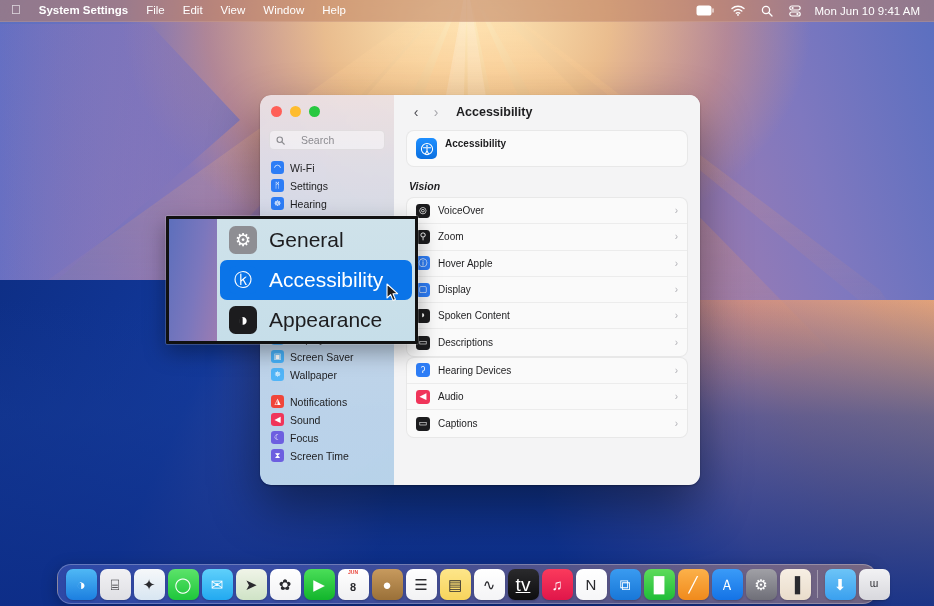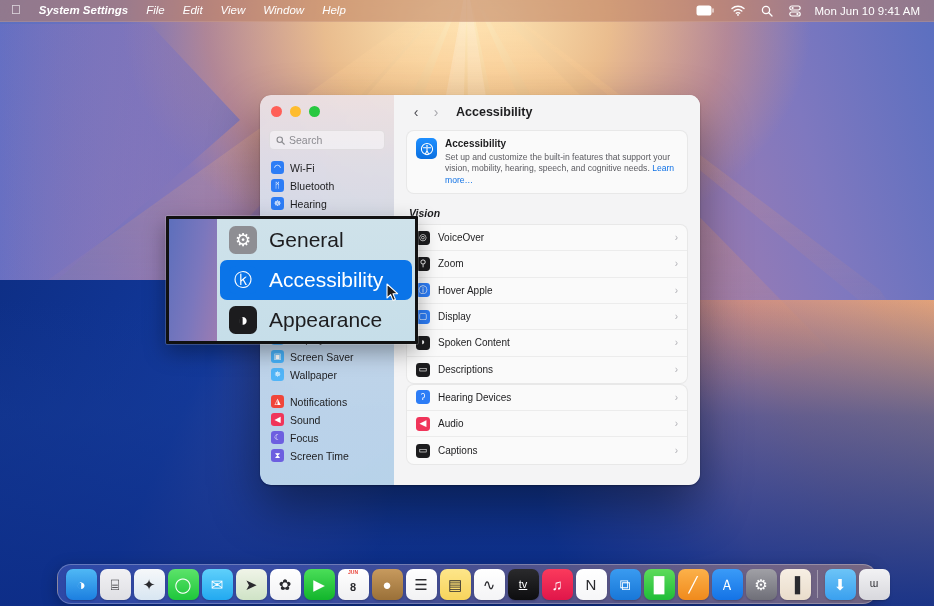--- a/index.html
+++ b/index.html
@@ -44,21 +44,21 @@
   #menubar{
     position:absolute; left:0; top:0; width:934px; height:22px;
     background:rgba(190,130,100,.55);
     backdrop-filter:blur(22px);
     display:flex; align-items:center;
     color:#fff; font-size:11.5px;
     border-bottom:.5px solid rgba(255,255,255,.10);
     z-index:40;
   }
   .mb-left{ display:flex; align-items:center; gap:0; padding-left:9px; }
-  .mb-item{ padding:2px 9px; border-radius:4px; line-height:1; white-space:nowrap;font-style:italic; }
+  .mb-item{ padding:2px 9px; border-radius:4px; line-height:1; white-space:nowrap; }
   .mb-item.bold{ font-weight:700; }
   .mb-right{ margin-left:auto; display:flex; align-items:center; gap:0; padding-right:10px; }
   .mb-ic{ padding:0 8px; display:flex; align-items:center; }
   .mb-clock{ padding:0 4px 0 6px; font-size:11.5px; white-space:nowrap; }
   .apple-logo{ font-size:13px; line-height:1; padding:0 9px 2px 2px; }
 
   
   #win{
     position:absolute; left:260px; top:95px; width:440px; height:390px;
     border-radius:11px; overflow:hidden;
@@ -74,21 +74,21 @@
     position:relative;
     overflow:hidden;
   }
   .traffic{ position:absolute; top:11px; left:11px; display:flex; gap:8px; }
   .tl{ width:11px; height:11px; border-radius:50%; }
   .tl.r{ background:#ff5f57; } .tl.y{ background:#febc2e; } .tl.g{ background:#28c840; }
 
   .searchbox{
     margin:5px 9px 9px 9px; height:20px; border-radius:5px;
     background:rgba(255,255,255,.48); border:.5px solid rgba(0,0,0,.07);
-    display:flex; align-items:center; gap:4px; padding:0 6px;
+    display:flex; align-items:center; gap:16px; padding:0 6px;
     font-size:10.5px; color:#8b8b90;
   }
   .sb-list{ padding:0 7px; }
   .sb-row{
     display:flex; align-items:center; gap:6px;
     height:17px; border-radius:5px; padding:0 4px; margin-bottom:1px;
     font-size:10.5px; color:#1d1d1f; white-space:nowrap;
   }
   .sb-gap{ height:9px; }
   .sbicon{
@@ -298,21 +298,21 @@
       <span>Search</span>
     </div>
 
     <div class="sb-list" id="sb-list">
         <div class="sb-row">
           <span class="sbicon" style="background: rgb(45, 125, 246);">◠</span>
           <span>Wi-Fi</span>
         </div>
         <div class="sb-row">
           <span class="sbicon" style="background: rgb(45, 125, 246);">ᛗ</span>
-          <span>Bluetooth</span>
+          <span>Settings</span>
         </div>
         <div class="sb-row">
           <span class="sbicon" style="background: rgb(45, 125, 246);">☸</span>
           <span>Hearing</span>
         </div>
         <div class="sb-gap"></div>
         <div class="sb-row">
           <span class="sbicon" style="background: rgb(142, 142, 147);">⚙</span>
           <span>General</span>
         </div>
@@ -379,21 +379,20 @@
       <div class="banner">
         <div class="bicon">
           <svg width="14" height="14" viewBox="0 0 20 20" fill="none" stroke="#fff" stroke-width="1.5">
             <circle cx="10" cy="10" r="8"></circle>
               <circle cx="10" cy="5.6" r="1.2" fill="#fff" stroke="none"></circle>
             <path d="M4.8 8.2h10.4M10 8.6v4M10 12.6l-2.3 4.4M10 12.6l2.3 4.4" stroke-linecap="round"></path>
           </svg>
         </div>
         <div>
           <div class="btitle">Accessibility</div>
-          <div class="bdesc"><span>Set up and customize the built-in features that support your vision, mobility, hearing, speech, and cognitive needs.</span> <span class="blink">Learn more…</span></div>
         </div>
       </div>
 
       <div id="sections">
           <div class="secthead">Vision</div>
           <div class="group">
             <div class="grow">
               <span class="gicon" style="background: rgb(28, 28, 30);">◎</span>
               <span>VoiceOver</span>
               <span class="chev">›</span>
@@ -502,21 +501,21 @@
     <div class="dicon" style="background: linear-gradient(rgb(255, 255, 255), rgb(242, 242, 244));">
       <span style="color: rgb(42, 42, 46); font-size: 15px;">☰</span>
     </div>
     <div class="dicon" style="background: linear-gradient(rgb(253, 230, 138), rgb(247, 212, 92));">
       <span style="color: rgb(42, 42, 46); font-size: 15px;">▤</span>
     </div>
     <div class="dicon" style="background: linear-gradient(rgb(255, 255, 255), rgb(244, 244, 246));">
       <span style="color: rgb(42, 42, 46); font-size: 15px;">∿</span>
     </div>
     <div class="dicon" style="background: linear-gradient(rgb(42, 42, 44), rgb(13, 13, 15));">
-      <span style="color: rgb(255, 255, 255); font-size: 11px; text-decoration: underline;">tv</span>
+      <span style="color: rgb(255, 255, 255); font-size: 19px; text-decoration: underline;">tv</span>
     </div>
     <div class="dicon" style="background: linear-gradient(rgb(251, 58, 92), rgb(224, 22, 74));">
       <span style="color: rgb(255, 255, 255); font-size: 15px;">♫</span>
     </div>
     <div class="dicon" style="background: linear-gradient(rgb(255, 255, 255), rgb(246, 246, 248));">
       <span style="color: rgb(42, 42, 46); font-size: 15px;">N</span>
     </div>
     <div class="dicon" style="background: linear-gradient(rgb(58, 155, 240), rgb(24, 119, 216));">
       <span style="color: rgb(255, 255, 255); font-size: 15px;">⧉</span>
     </div>

